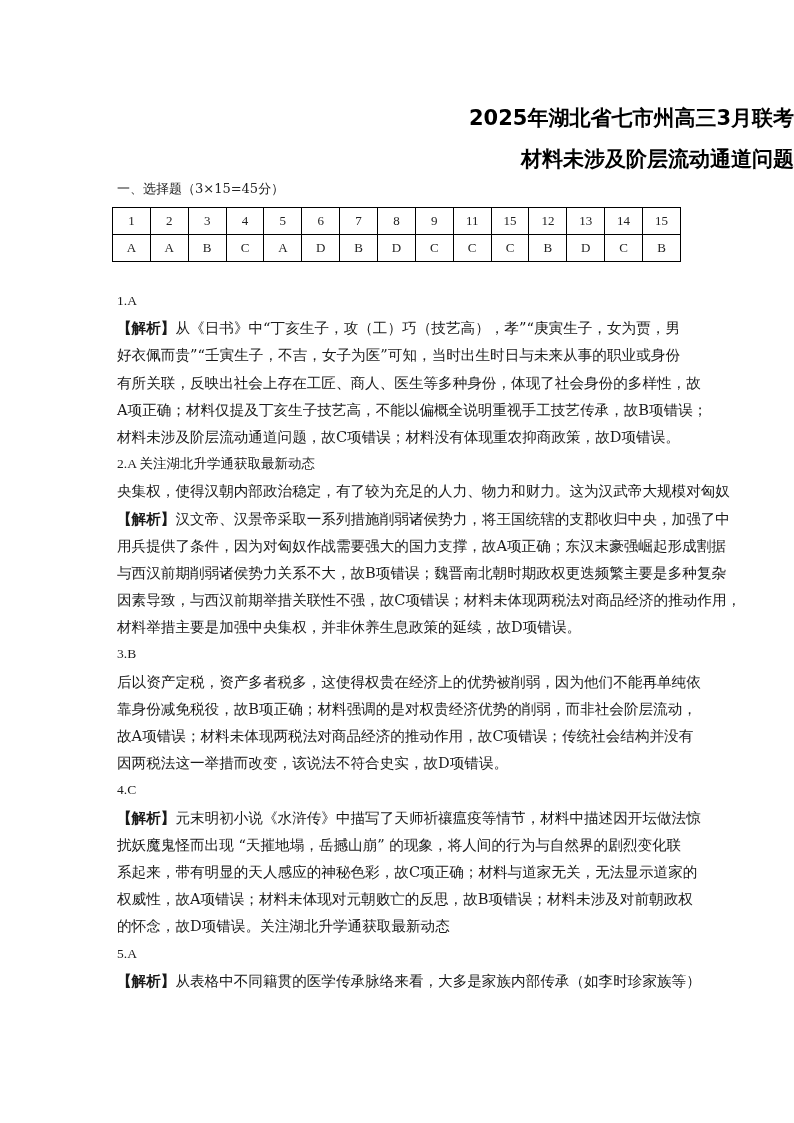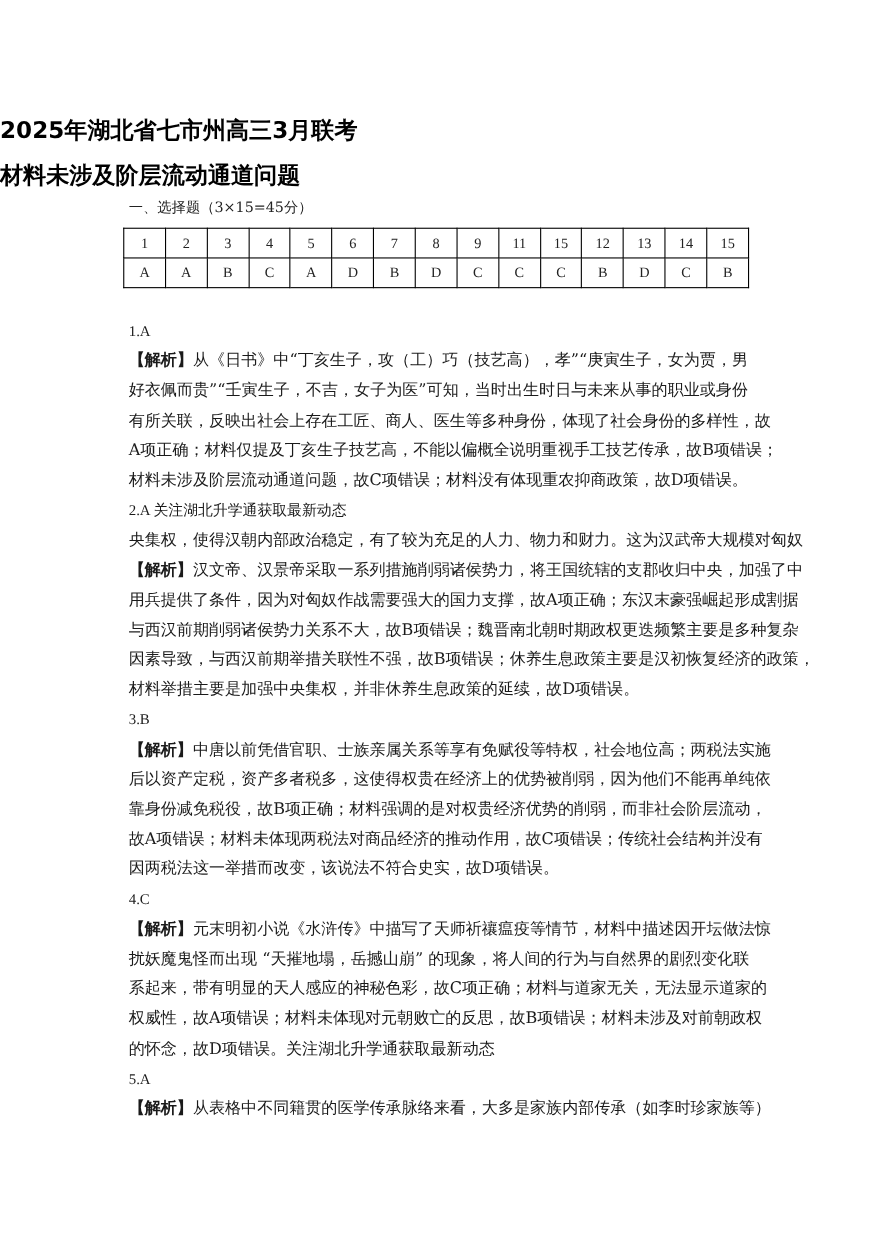--- a/index.html
+++ b/index.html
@@ -12,21 +12,21 @@
       height: 1123px;
       position: relative;
       overflow: hidden;
       color: #1a1a1a;
       font-family: "DejaVu Serif", "Liberation Serif", serif;
     }
     .title {
       position: absolute;
       left: 0;
       width: 794px;
-      text-align: left;
+      text-align: right;
       font-family: "DejaVu Sans", "Liberation Sans", sans-serif;
       font-weight: bold;
       font-size: 21px;
       color: #000;
       letter-spacing: 0px;
     }
     .title-1 { top: 104px; }
     .title-2 { top: 145px; }
     .section-heading {
       position: absolute;
@@ -132,24 +132,23 @@
     <div class="line"><span class="bracket">【解析】</span><span>从《日书》中“丁亥生子，攻（工）巧（技艺高），孝”“庚寅生子，女为贾，男</span></div>
     <div class="line">好衣佩而贵”“壬寅生子，不吉，女子为医”可知，当时出生时日与未来从事的职业或身份</div>
     <div class="line">有所关联，反映出社会上存在工匠、商人、医生等多种身份，体现了社会身份的多样性，故</div>
     <div class="line">A项正确；材料仅提及丁亥生子技艺高，不能以偏概全说明重视手工技艺传承，故B项错误；</div>
     <div class="line last">材料未涉及阶层流动通道问题，故C项错误；材料没有体现重农抑商政策，故D项错误。</div>
     <div class="line q-num last">2.A  关注湖北升学通获取最新动态</div>
     <div class="line">央集权，使得汉朝内部政治稳定，有了较为充足的人力、物力和财力。这为汉武帝大规模对匈奴</div>
     <div class="line"><span class="bracket">【解析】</span><span>汉文帝、汉景帝采取一系列措施削弱诸侯势力，将王国统辖的支郡收归中央，加强了中</span></div>
     <div class="line">用兵提供了条件，因为对匈奴作战需要强大的国力支撑，故A项正确；东汉末豪强崛起形成割据</div>
     <div class="line">与西汉前期削弱诸侯势力关系不大，故B项错误；魏晋南北朝时期政权更迭频繁主要是多种复杂</div>
-    <div class="line">因素导致，与西汉前期举措关联性不强，故B项错误；休养生息政策主要是汉初恢复经济的政策，</div>
+    <div class="line">因素导致，与西汉前期举措关联性不强，故C项错误；材料未体现两税法对商品经济的推动作用，</div>
     <div class="line last">材料举措主要是加强中央集权，并非休养生息政策的延续，故D项错误。</div>
     <div class="line q-num last">3.B</div>
-    <div class="line"><span class="bracket">【解析】</span><span>中唐以前凭借官职、士族亲属关系等享有免赋役等特权，社会地位高；两税法实施</span></div>
     <div class="line">后以资产定税，资产多者税多，这使得权贵在经济上的优势被削弱，因为他们不能再单纯依</div>
     <div class="line">靠身份减免税役，故B项正确；材料强调的是对权贵经济优势的削弱，而非社会阶层流动，</div>
     <div class="line">故A项错误；材料未体现两税法对商品经济的推动作用，故C项错误；传统社会结构并没有</div>
     <div class="line last">因两税法这一举措而改变，该说法不符合史实，故D项错误。</div>
     <div class="line q-num last">4.C</div>
     <div class="line"><span class="bracket">【解析】</span><span>元末明初小说《水浒传》中描写了天师祈禳瘟疫等情节，材料中描述因开坛做法惊</span></div>
     <div class="line">扰妖魔鬼怪而出现 “天摧地塌，岳撼山崩” 的现象，将人间的行为与自然界的剧烈变化联</div>
     <div class="line">系起来，带有明显的天人感应的神秘色彩，故C项正确；材料与道家无关，无法显示道家的</div>
     <div class="line">权威性，故A项错误；材料未体现对元朝败亡的反思，故B项错误；材料未涉及对前朝政权</div>
     <div class="line last">的怀念，故D项错误。关注湖北升学通获取最新动态</div>

